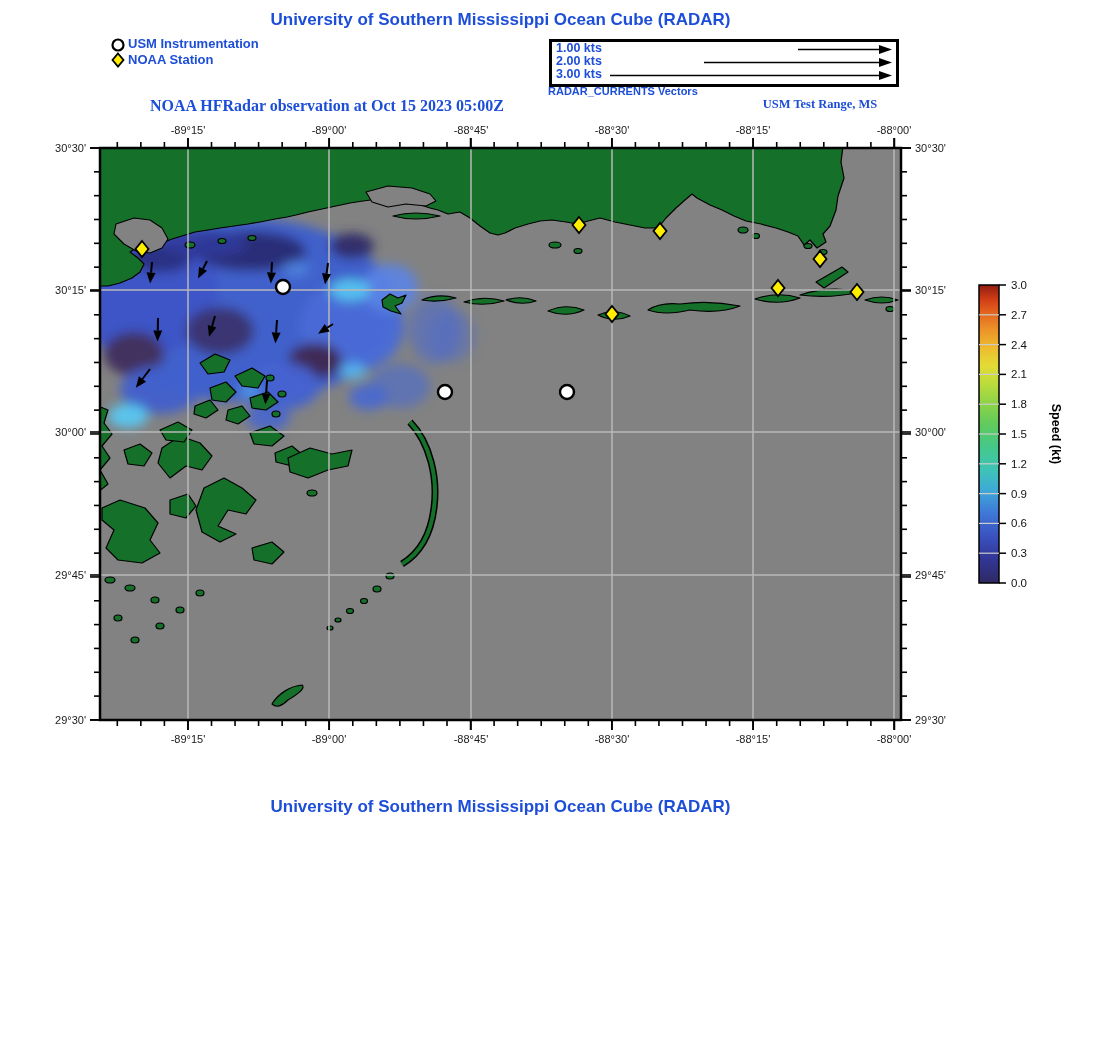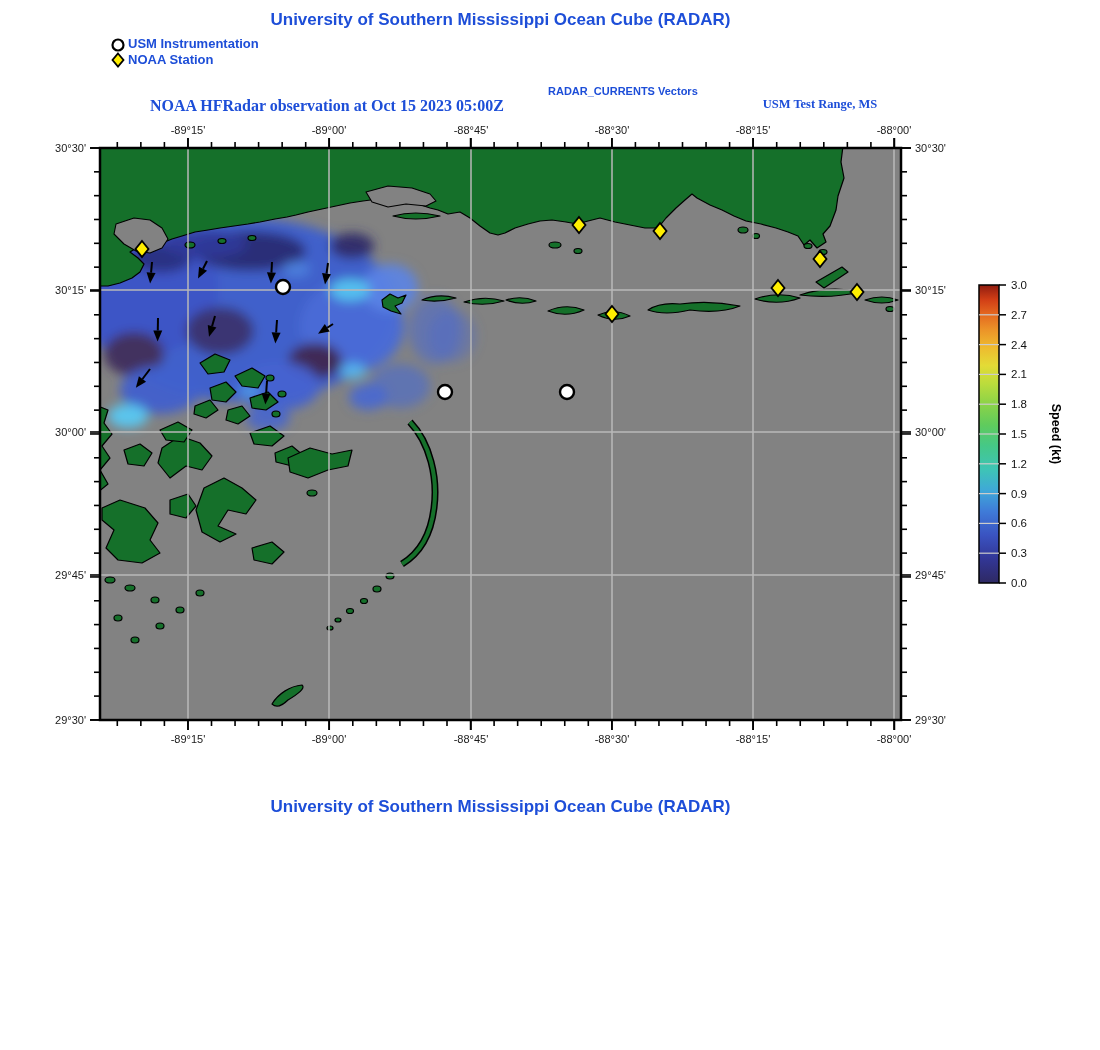--- a/index.html
+++ b/index.html
@@ -40,20 +40,33 @@
     <div class="leg-row">
       <span class="leg-ic">
         <svg width="17" height="16">
             <polygon points="7,1.5 12.5,8 7,14.5 1.5,8" fill="#ffee00" stroke="#000" stroke-width="1.8"></polygon>
           </svg>
       </span>
       <span>NOAA Station</span>
     </div>
   </div>
 
+  <div class="abs" id="vbox">
+    <div class="vlabel" style="top:0px">1.00 kts</div>
+    <div class="vlabel" style="top:13px">2.00 kts</div>
+    <div class="vlabel" style="top:26px">3.00 kts</div>
+    <svg id="vbox-svg" width="344" height="42">
+        <line x1="246" y1="7.5" x2="329" y2="7.5" stroke="#000" stroke-width="1.6"></line>
+        <polygon points="340,7.5 327,3 327,12" fill="#000"></polygon>
+        <line x1="152" y1="20.5" x2="329" y2="20.5" stroke="#000" stroke-width="1.6"></line>
+        <polygon points="340,20.5 327,16 327,25" fill="#000"></polygon>
+        <line x1="58" y1="33.5" x2="329" y2="33.5" stroke="#000" stroke-width="1.6"></line>
+        <polygon points="340,33.5 327,29 327,38" fill="#000"></polygon>
+      </svg>
+  </div>
 
   <div class="abs" id="vcaption">RADAR_CURRENTS Vectors</div>
   <div class="abs" id="subtitle">NOAA HFRadar observation at Oct 15 2023 05:00Z</div>
   <div class="abs" id="range-label">USM Test Range, MS</div>
 
   <svg class="abs" id="figsvg" width="1100" height="785">
     <defs>
       <clipPath id="mapclip">
           <rect x="0" y="0" width="801" height="572"></rect>
         </clipPath>

